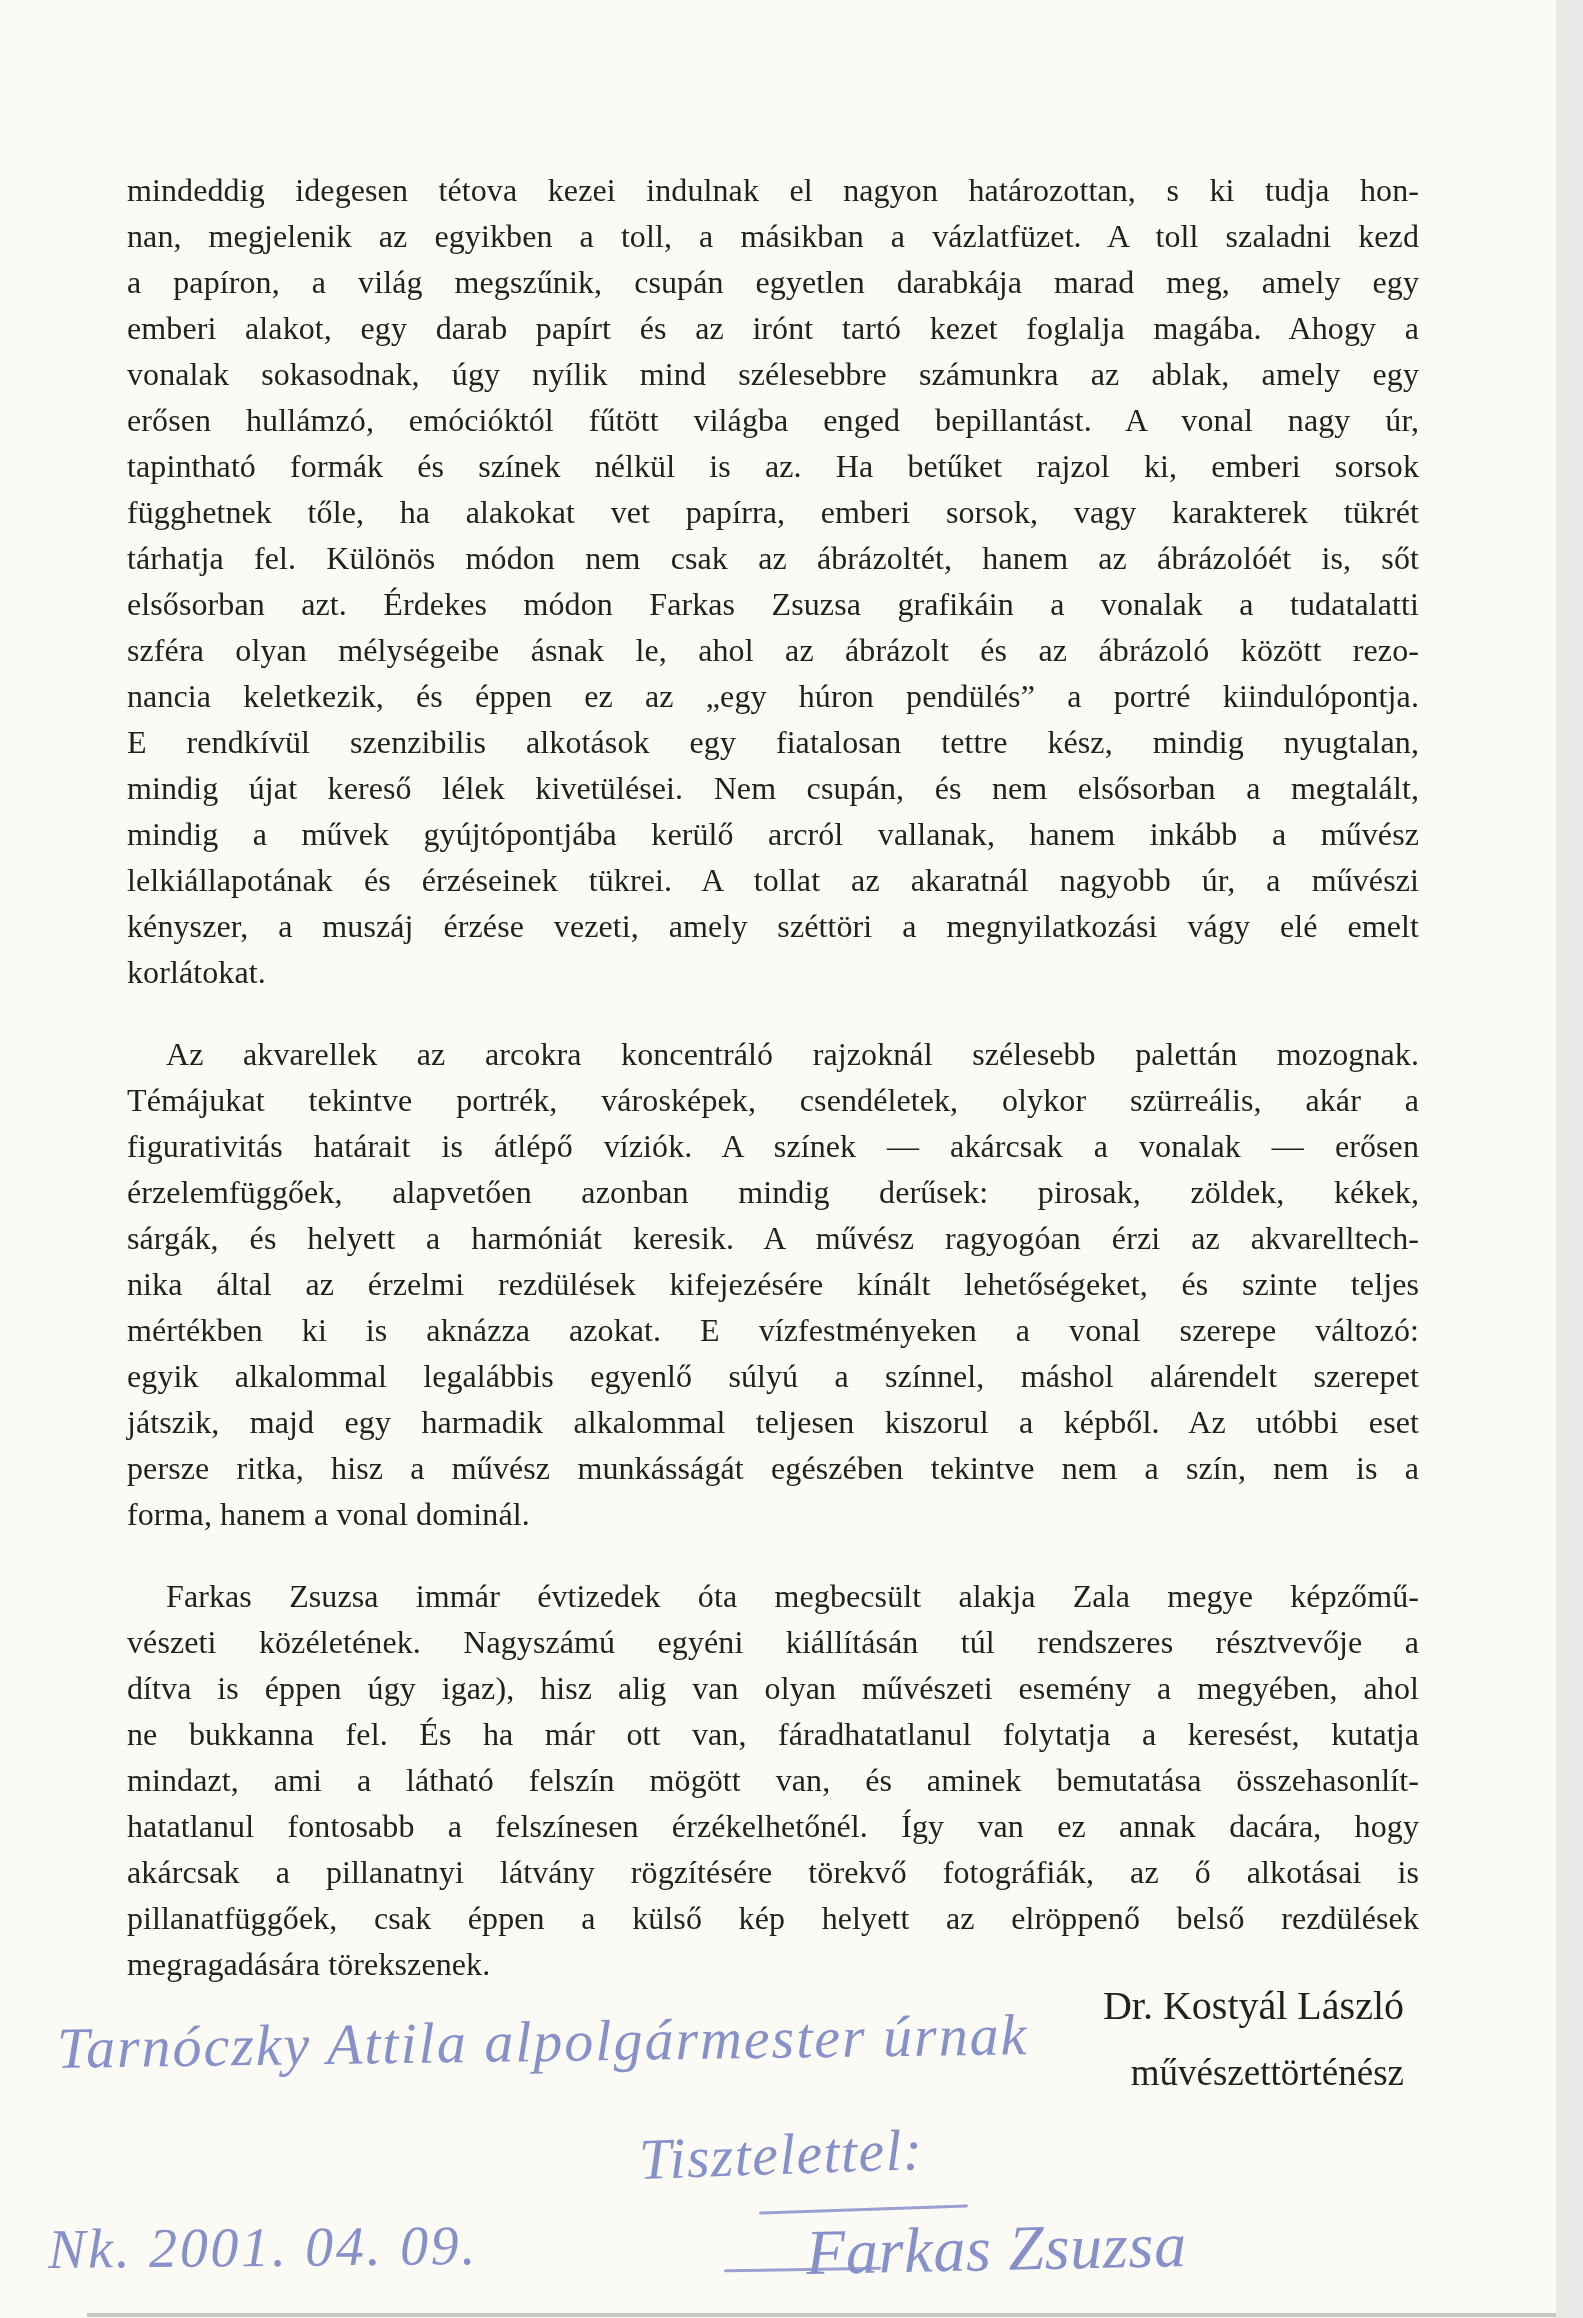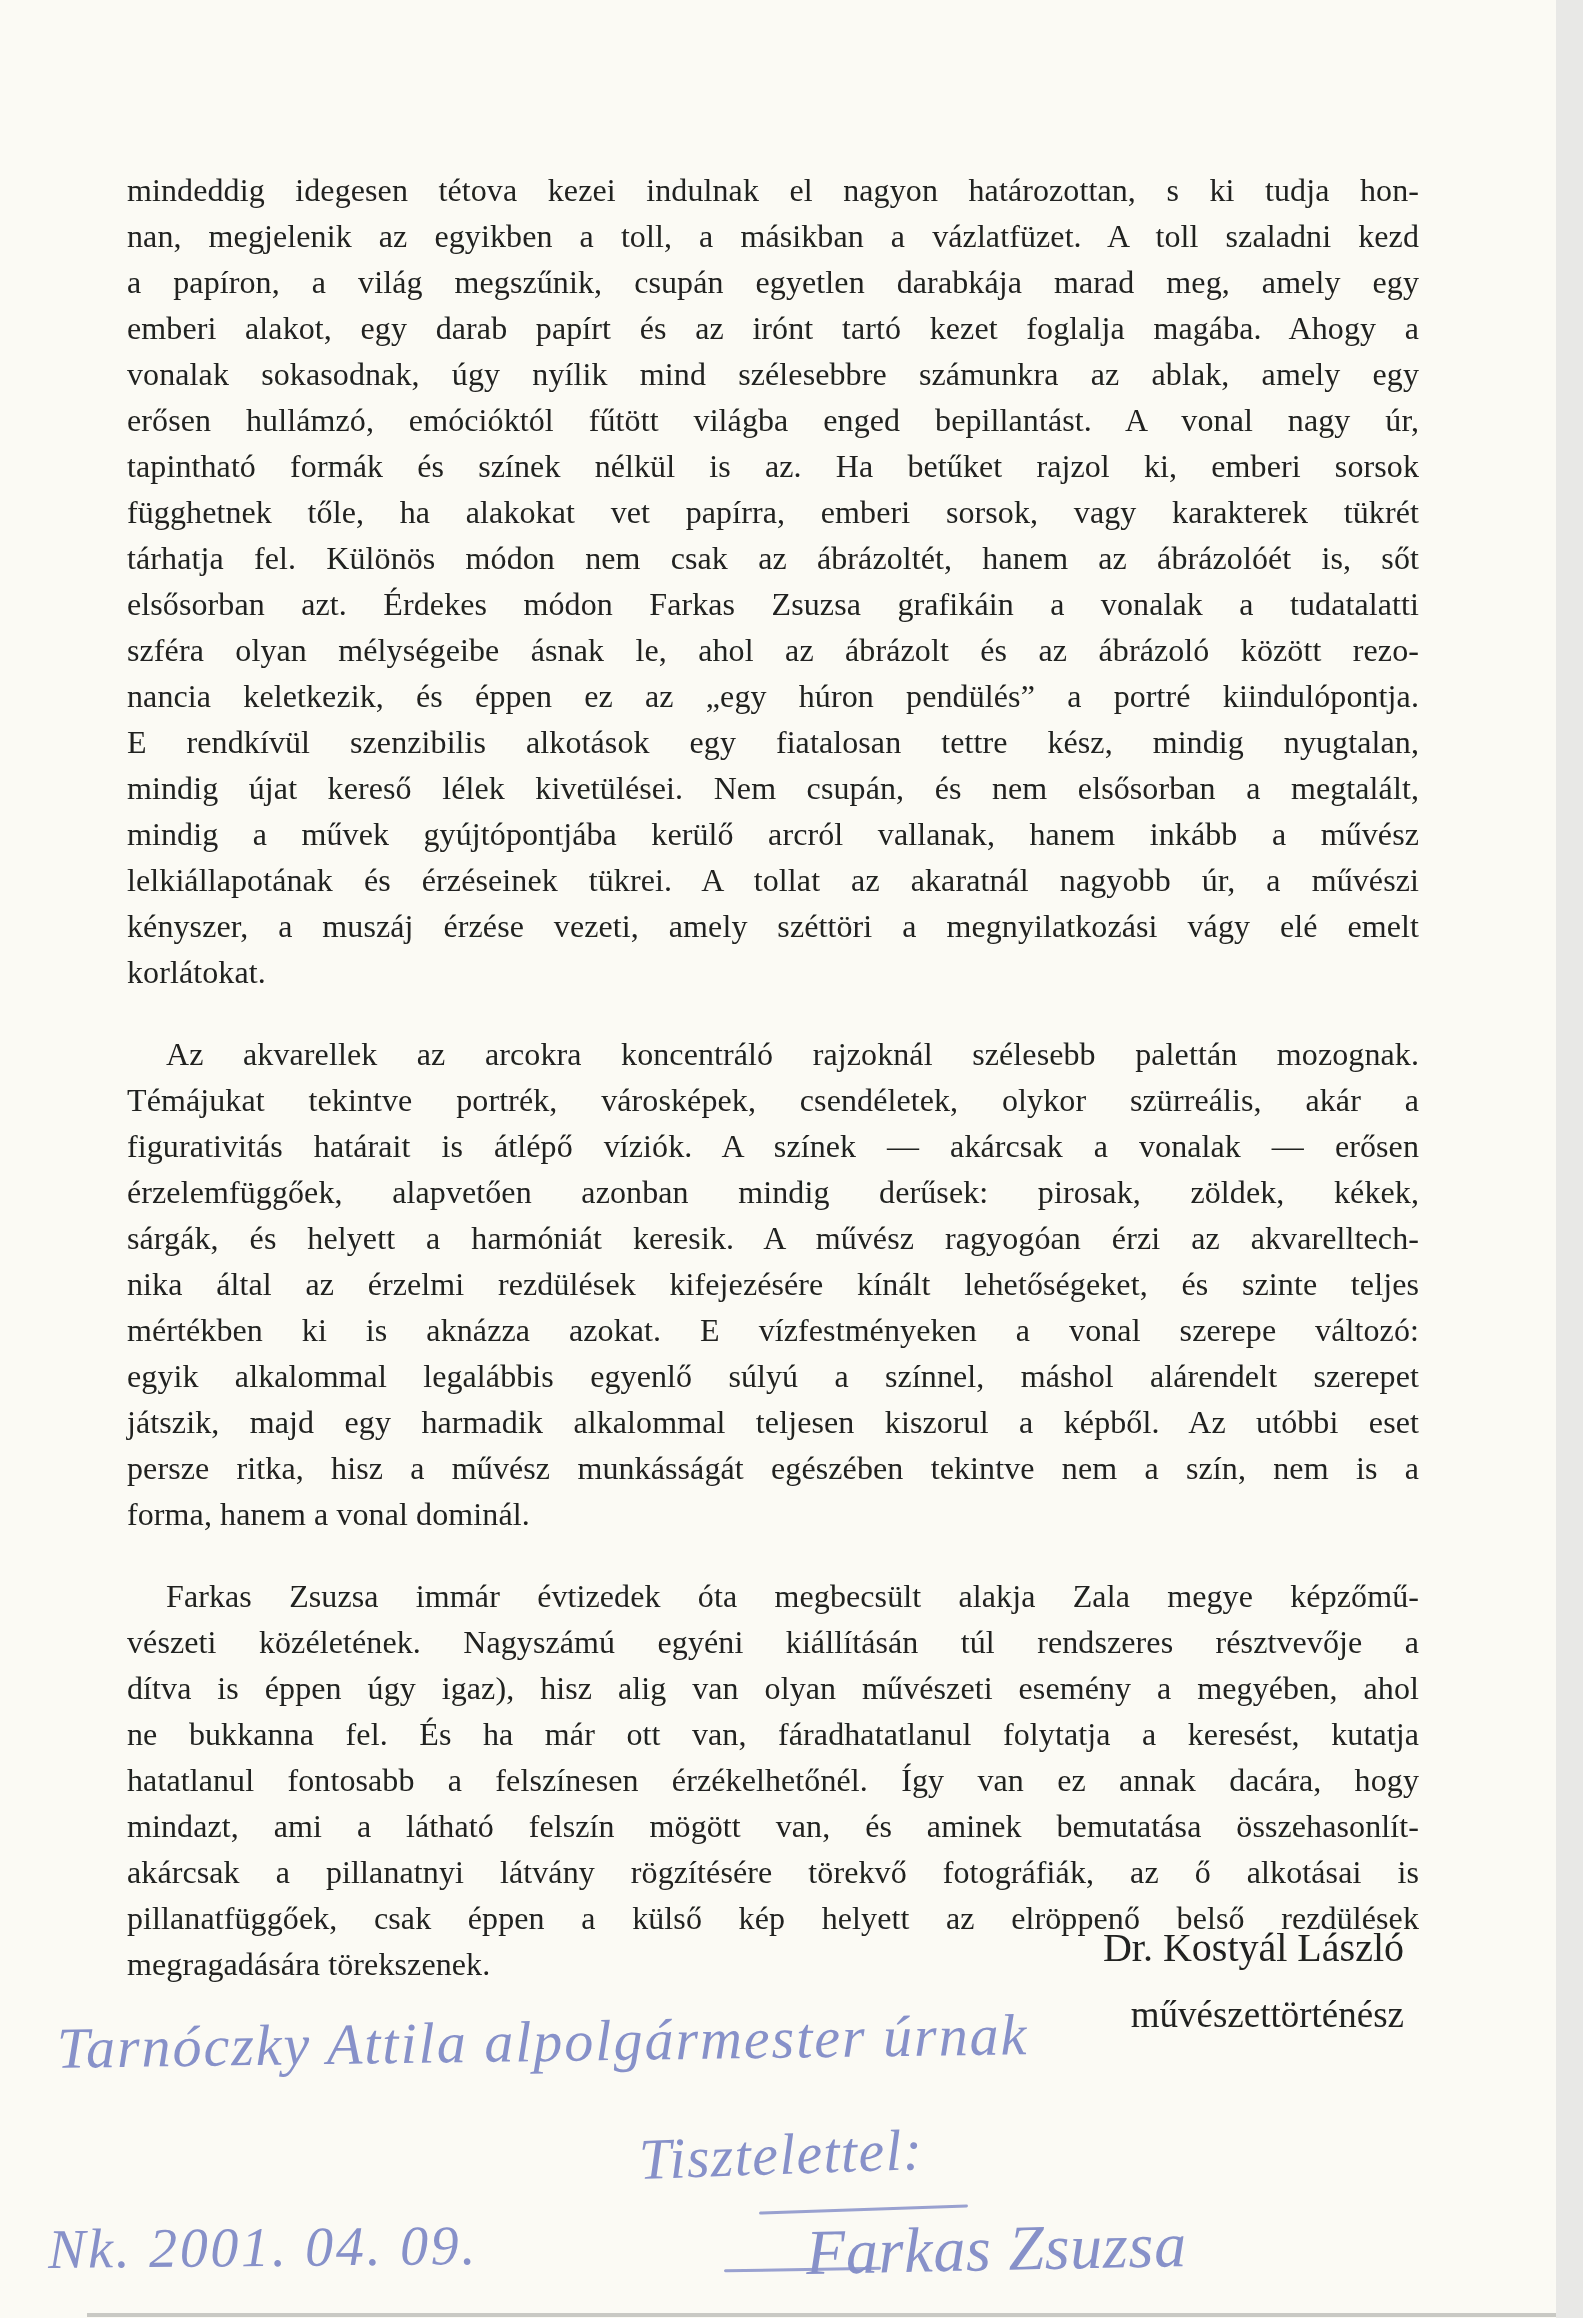--- a/index.html
+++ b/index.html
@@ -27,21 +27,21 @@
     text-align-last: justify;
     white-space: normal;
   }
   .line.last { text-align-last: left; }
   .line.indent { text-indent: 39px; margin-top: 36px; }
 
   
   .closing {
     position: absolute;
     left: 1063px;
-    top: 1914px;
+    top: 1972px;
     width: 341px;
     text-align: right;
     color: #212220;
   }
   .closing-name  { font-size: 40px; line-height: 67px; }
   .closing-title { font-size: 37px; line-height: 67px; }
 
   
   .hand {
     position: absolute;
@@ -130,22 +130,22 @@
       <div class="line">nika által az érzelmi rezdülések kifejezésére kínált lehetőségeket, és szinte teljes</div>
       <div class="line">mértékben ki is aknázza azokat. E vízfestményeken a vonal szerepe változó:</div>
       <div class="line">egyik alkalommal legalábbis egyenlő súlyú a színnel, máshol alárendelt szerepet</div>
       <div class="line">játszik, majd egy harmadik alkalommal teljesen kiszorul a képből. Az utóbbi eset</div>
       <div class="line">persze ritka, hisz a művész munkásságát egészében tekintve nem a szín, nem is a</div>
       <div class="line last">forma, hanem a vonal dominál.</div>
       <div class="line indent">Farkas Zsuzsa immár évtizedek óta megbecsült alakja Zala megye képzőmű-</div>
       <div class="line">vészeti közéletének. Nagyszámú egyéni kiállításán túl rendszeres résztvevője a</div>
       <div class="line">dítva is éppen úgy igaz), hisz alig van olyan művészeti esemény a megyében, ahol</div>
       <div class="line">ne bukkanna fel. És ha már ott van, fáradhatatlanul folytatja a keresést, kutatja</div>
+      <div class="line">mindazt, ami a látható felszín mögött van, és aminek bemutatása összehasonlít-</div>
       <div class="line">hatatlanul fontosabb a felszínesen érzékelhetőnél. Így van ez annak dacára, hogy</div>
-      <div class="line">mindazt, ami a látható felszín mögött van, és aminek bemutatása összehasonlít-</div>
       <div class="line">akárcsak a pillanatnyi látvány rögzítésére törekvő fotográfiák, az ő alkotásai is</div>
       <div class="line">pillanatfüggőek, csak éppen a külső kép helyett az elröppenő belső rezdülések</div>
       <div class="line last">megragadására törekszenek.</div>
     </main>
 
   <div class="closing">
     <div class="closing-name">Dr. Kostyál László</div>
     <div class="closing-title">művészettörténész</div>
   </div>
 

